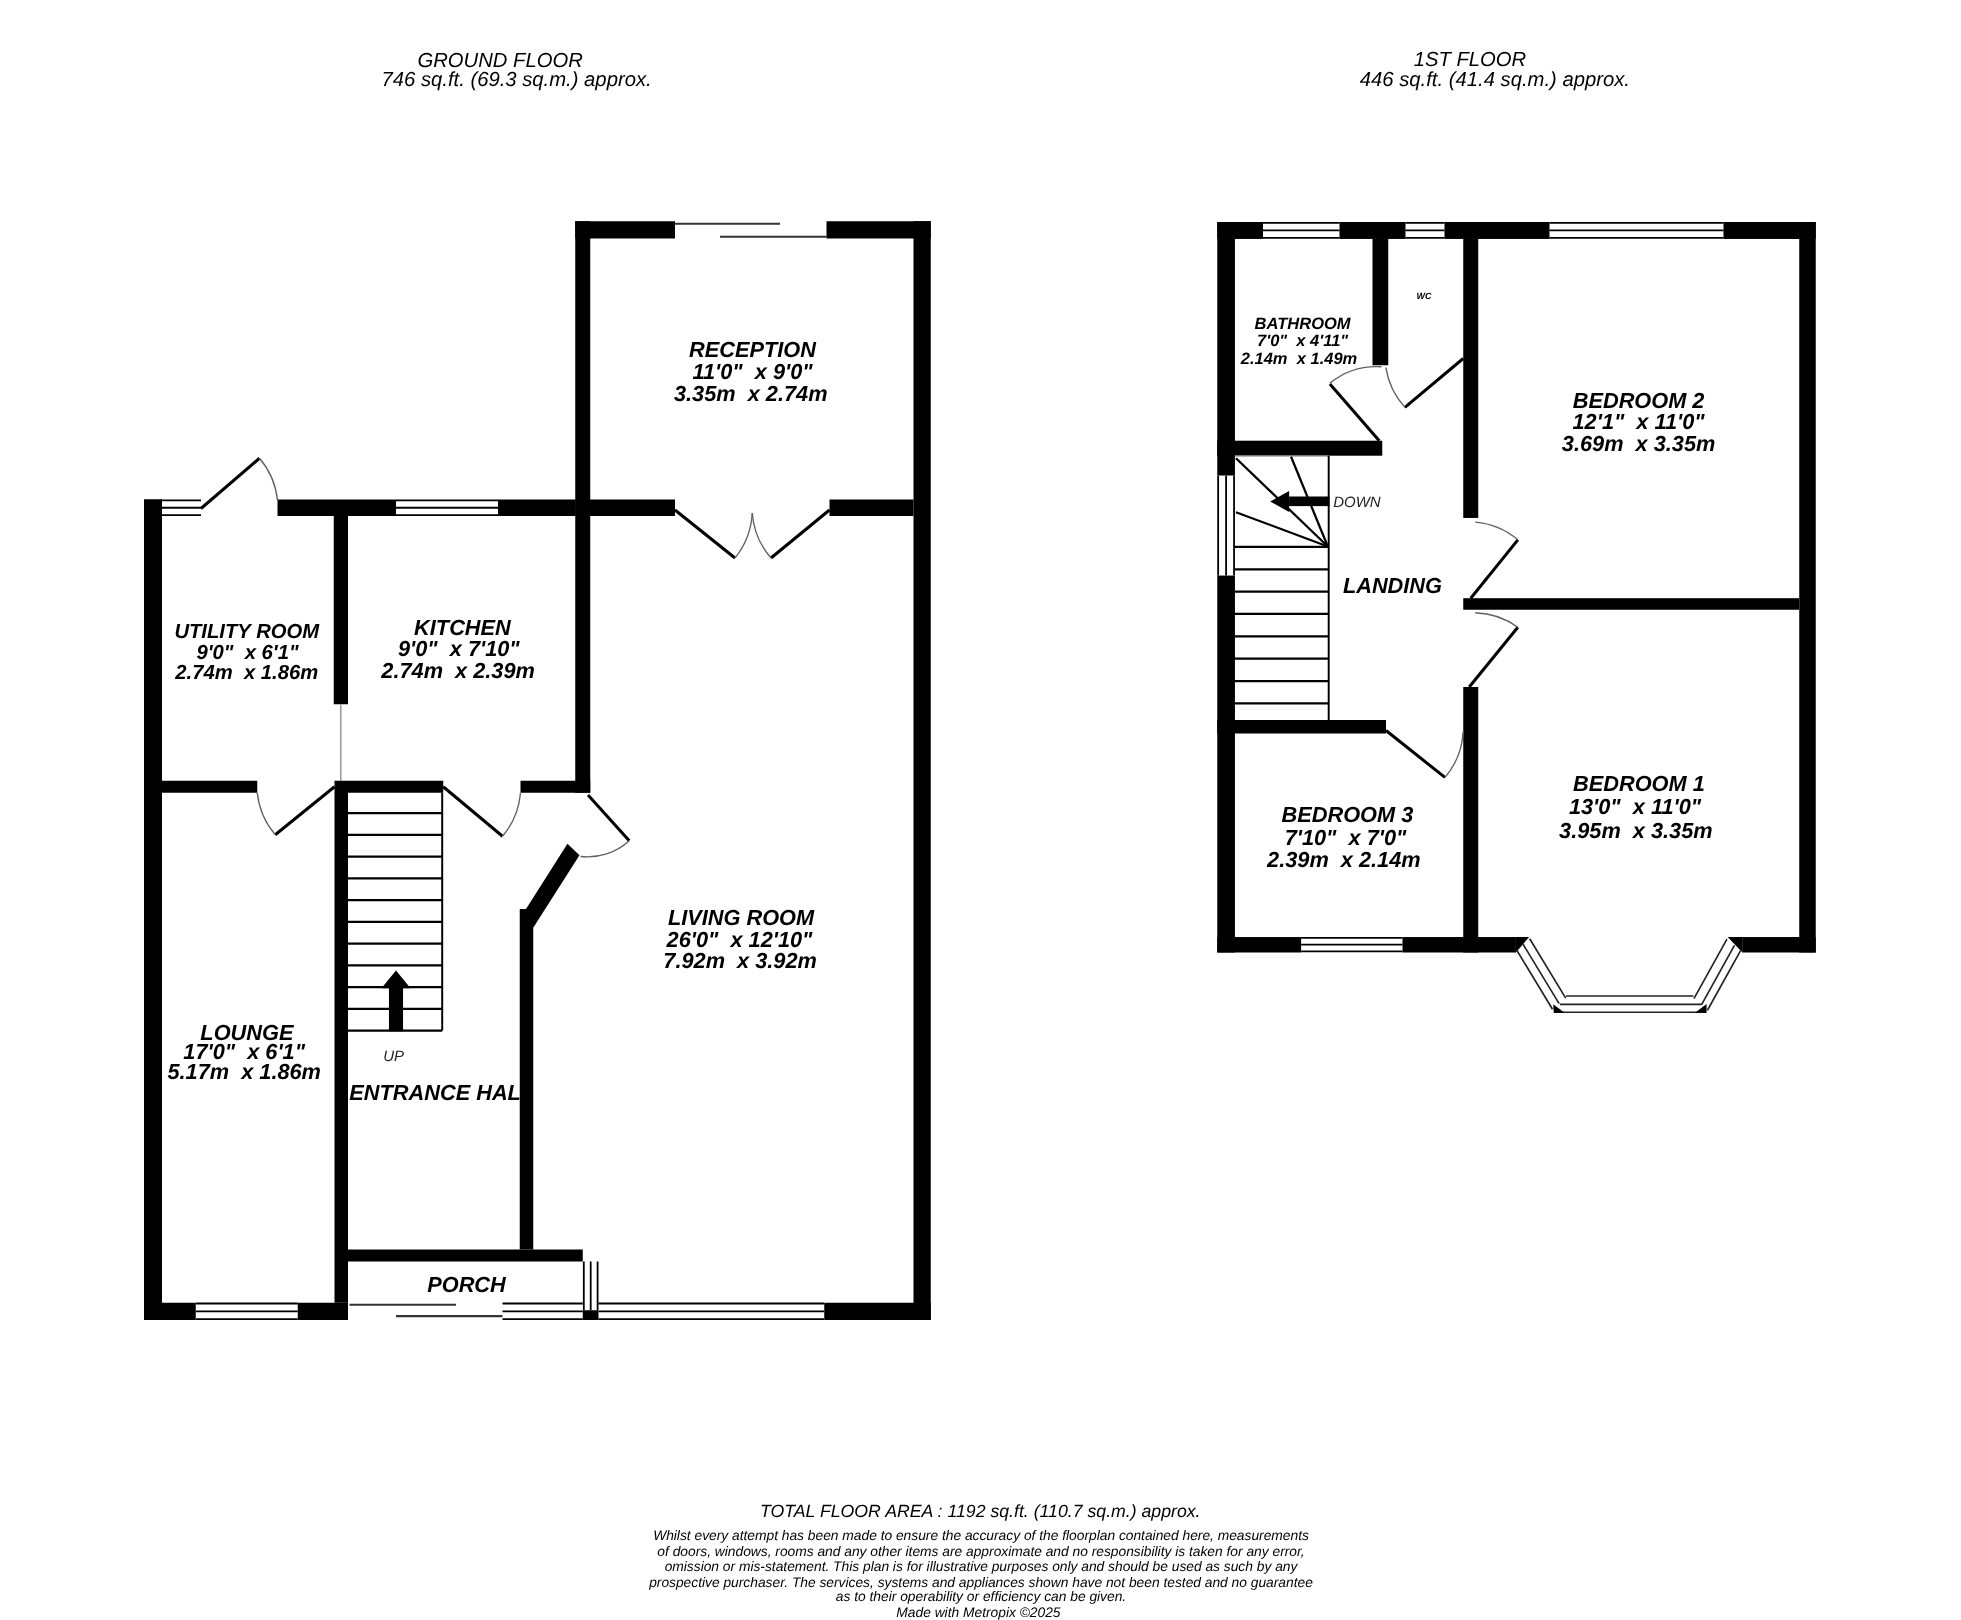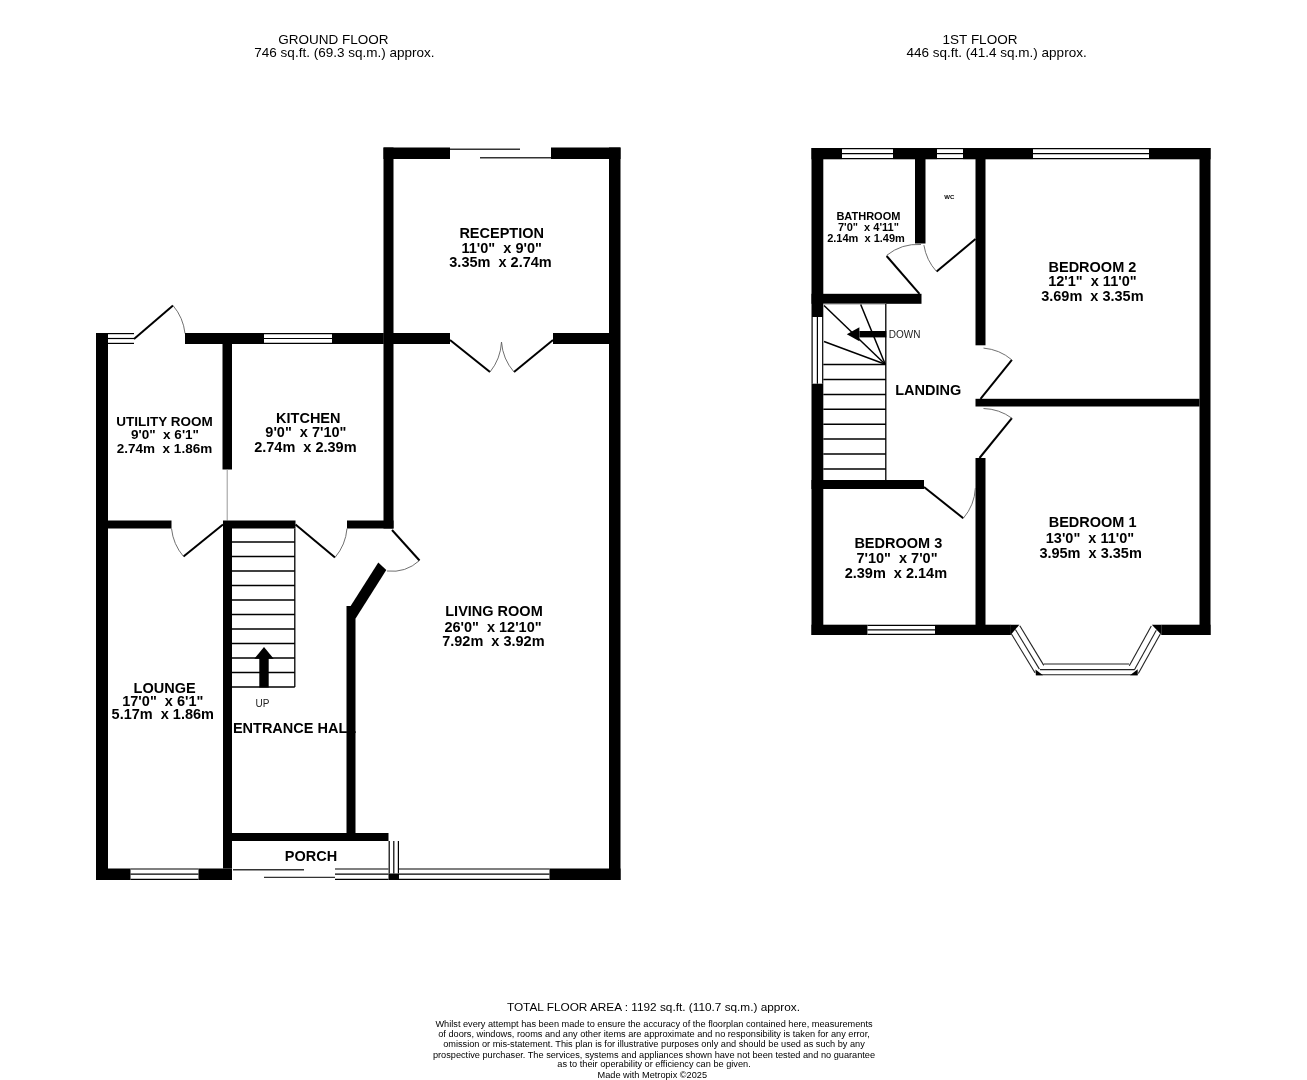--- a/index.html
+++ b/index.html
@@ -1,16 +1,16 @@
 <!DOCTYPE html>
 <html><head>
 <meta charset="utf-8">
 <style>
 html,body{margin:0;padding:0;background:#fff;}
-#plan{position:relative;width:1087px;height:1080px;font-family:"Liberation Sans",sans-serif;}
+#plan{position:relative;width:1087px;height:1080px;font-family:"Liberation Sans",sans-serif;font-style:italic;}
 svg{position:absolute;left:0;top:0;}
 .w{fill:#000;stroke:none;}
 .wl{stroke:#000;stroke-width:1.3;fill:none;}
 .leaf{stroke:#000;stroke-width:2;fill:none;}
 .arc{stroke:#606060;stroke-width:0.9;fill:none;}
 .step{stroke:#000;stroke-width:1.5;fill:none;}
 .thin{stroke:#999;stroke-width:1;fill:none;}
 text{font-family:"Liberation Sans",sans-serif;fill:#000;}
 .rl{font-weight:bold;font-size:14.5px;text-anchor:middle;}
 .rm{font-weight:bold;font-size:13.5px;text-anchor:middle;}

